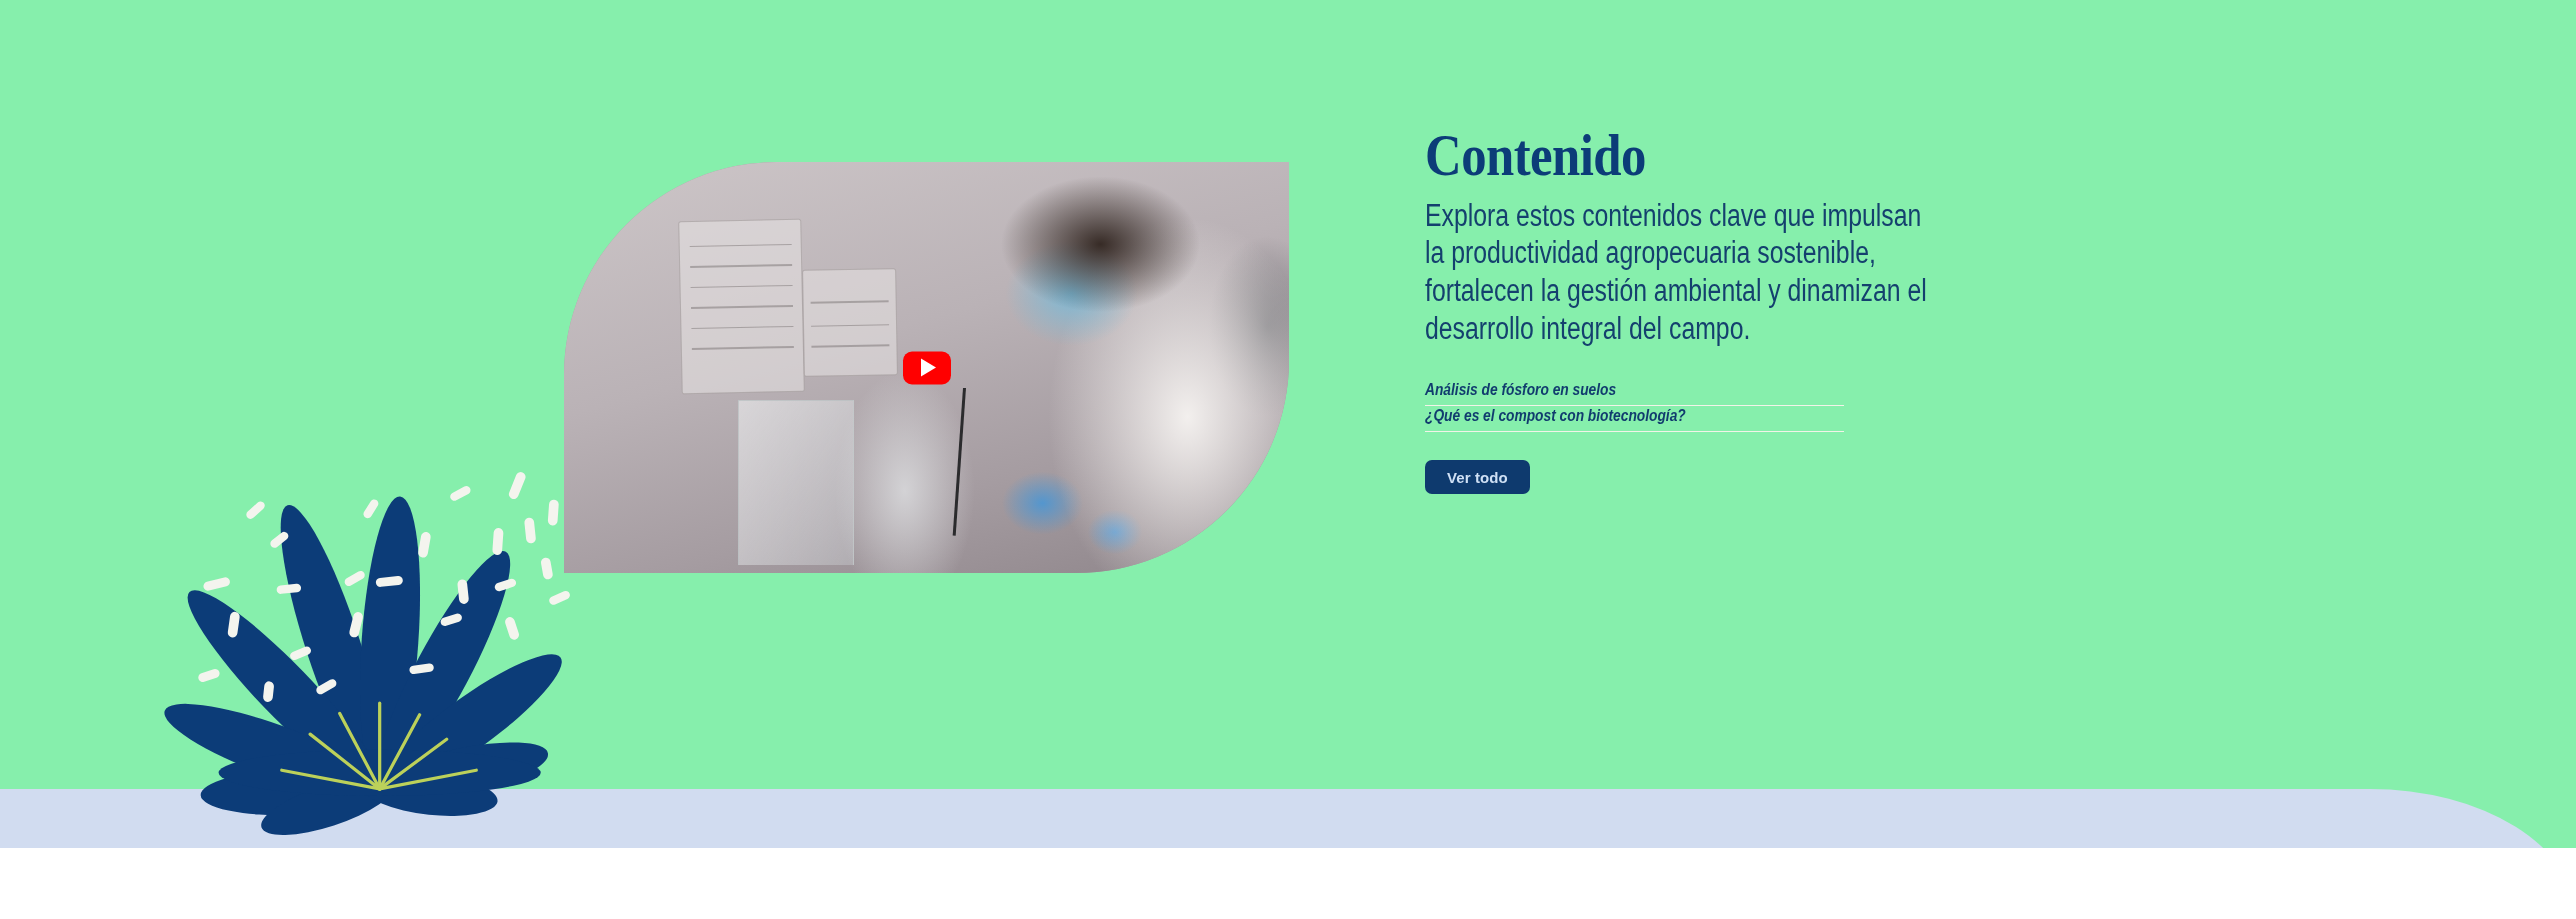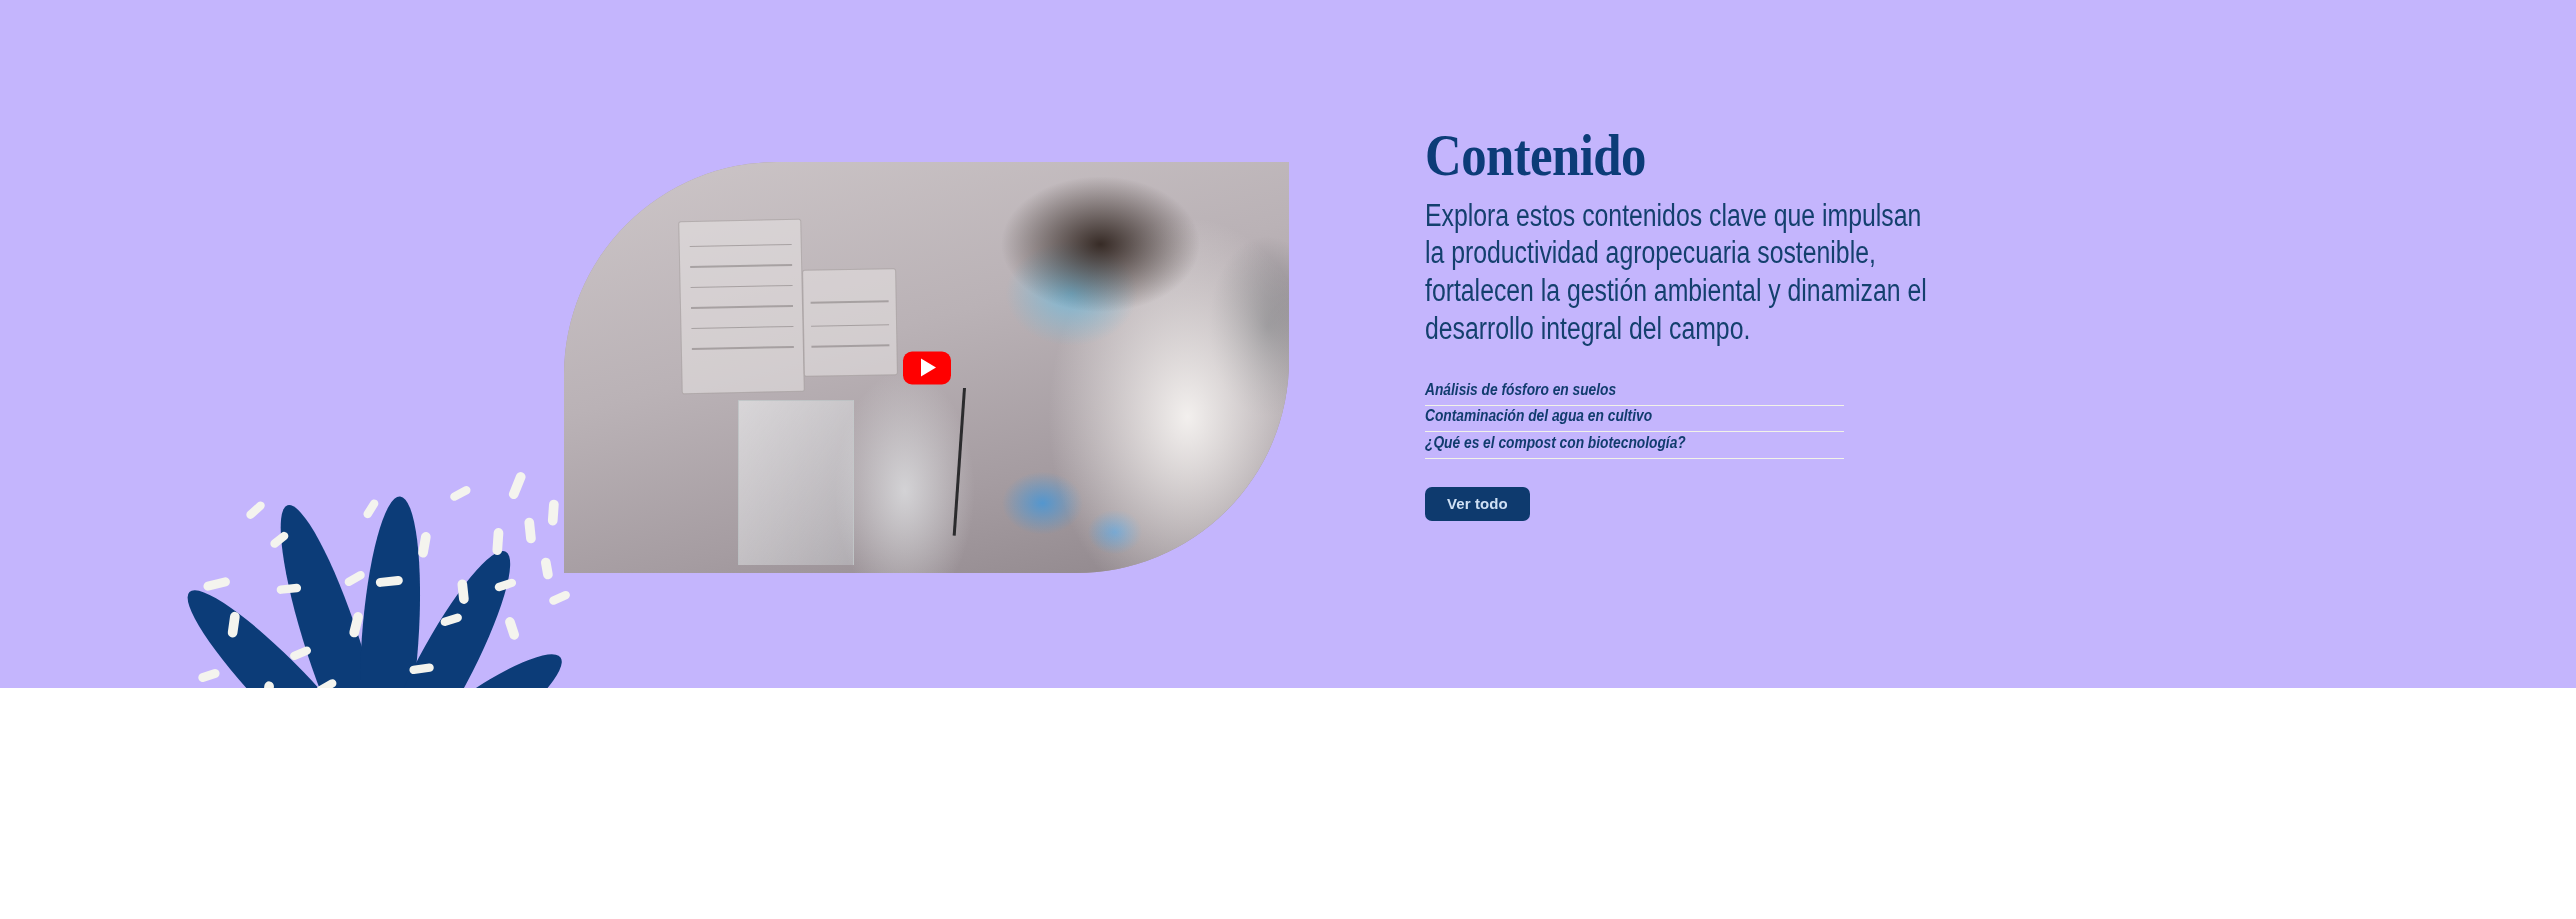--- a/index.html
+++ b/index.html
@@ -3,22 +3,22 @@
 <meta charset="utf-8">
 <style>
   * { margin:0; padding:0; box-sizing:border-box; }
   html, body {
     width:2576px; height:920px;
     overflow:hidden;
     font-family:"Liberation Sans", sans-serif;
   }
   .stage {
     position:relative;
-    width:2576px; height:688px;
-    background:#c4b5fd;
+    width:2576px; height:848px;
+    background:#86efac;
     overflow:hidden;
   }
 
   
   .bottom-band {
     position:absolute;
     left:0; top:789px;
     width:2576px; height:131px;
     background:#D1DCF0;
     border-top-right-radius:206px 129px;
@@ -265,23 +265,20 @@
     <p class="lede">Explora estos contenidos clave que impulsan la productividad agropecuaria sostenible, fortalecen la gestión ambiental y dinamizan el desarrollo integral del campo.</p>
 
     <ul class="topic-list">
 
       <li class="topic-item">
         <span class="topic-label">Análisis de fósforo en suelos</span>
       </li>
 
 
 
-      <li class="topic-item">
-        <span class="topic-label">Contaminación del agua en cultivo</span>
-      </li>
 
       <li class="topic-item">
         <span class="topic-label">¿Qué es el compost con biotecnología?</span>
       </li>
     </ul>
 
     <button class="see-all">Ver todo</button>
   </div>
 
 </div>

